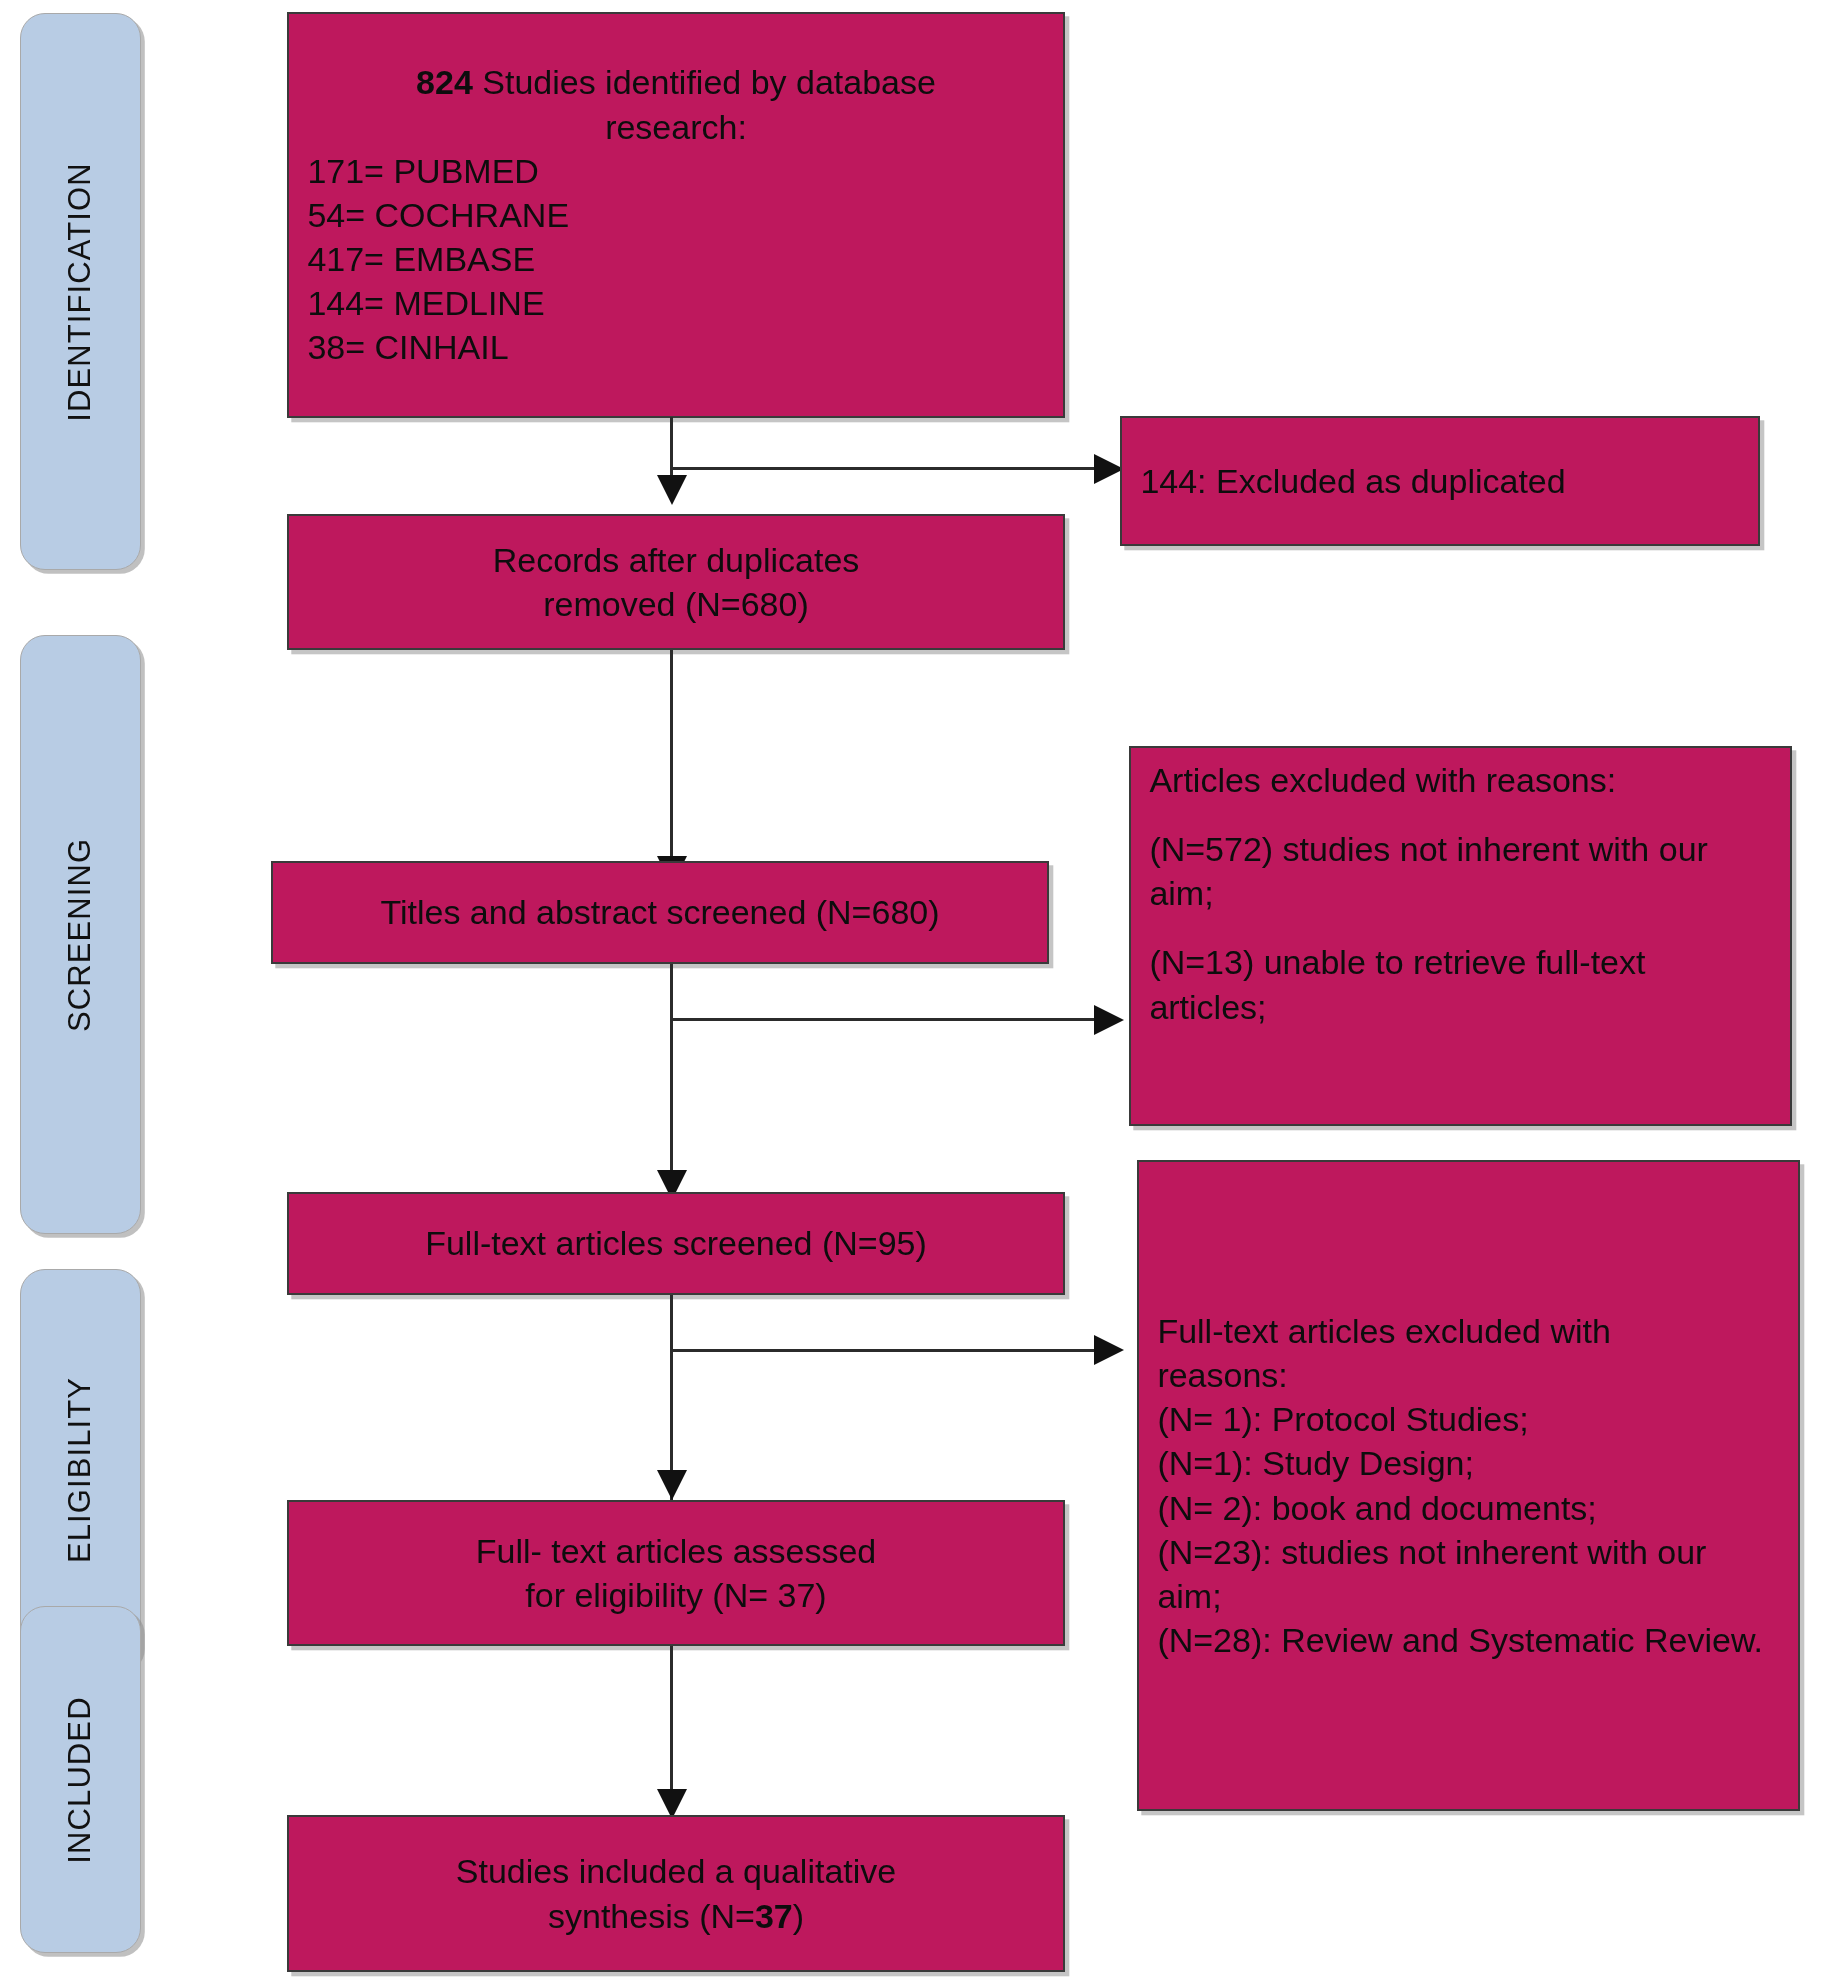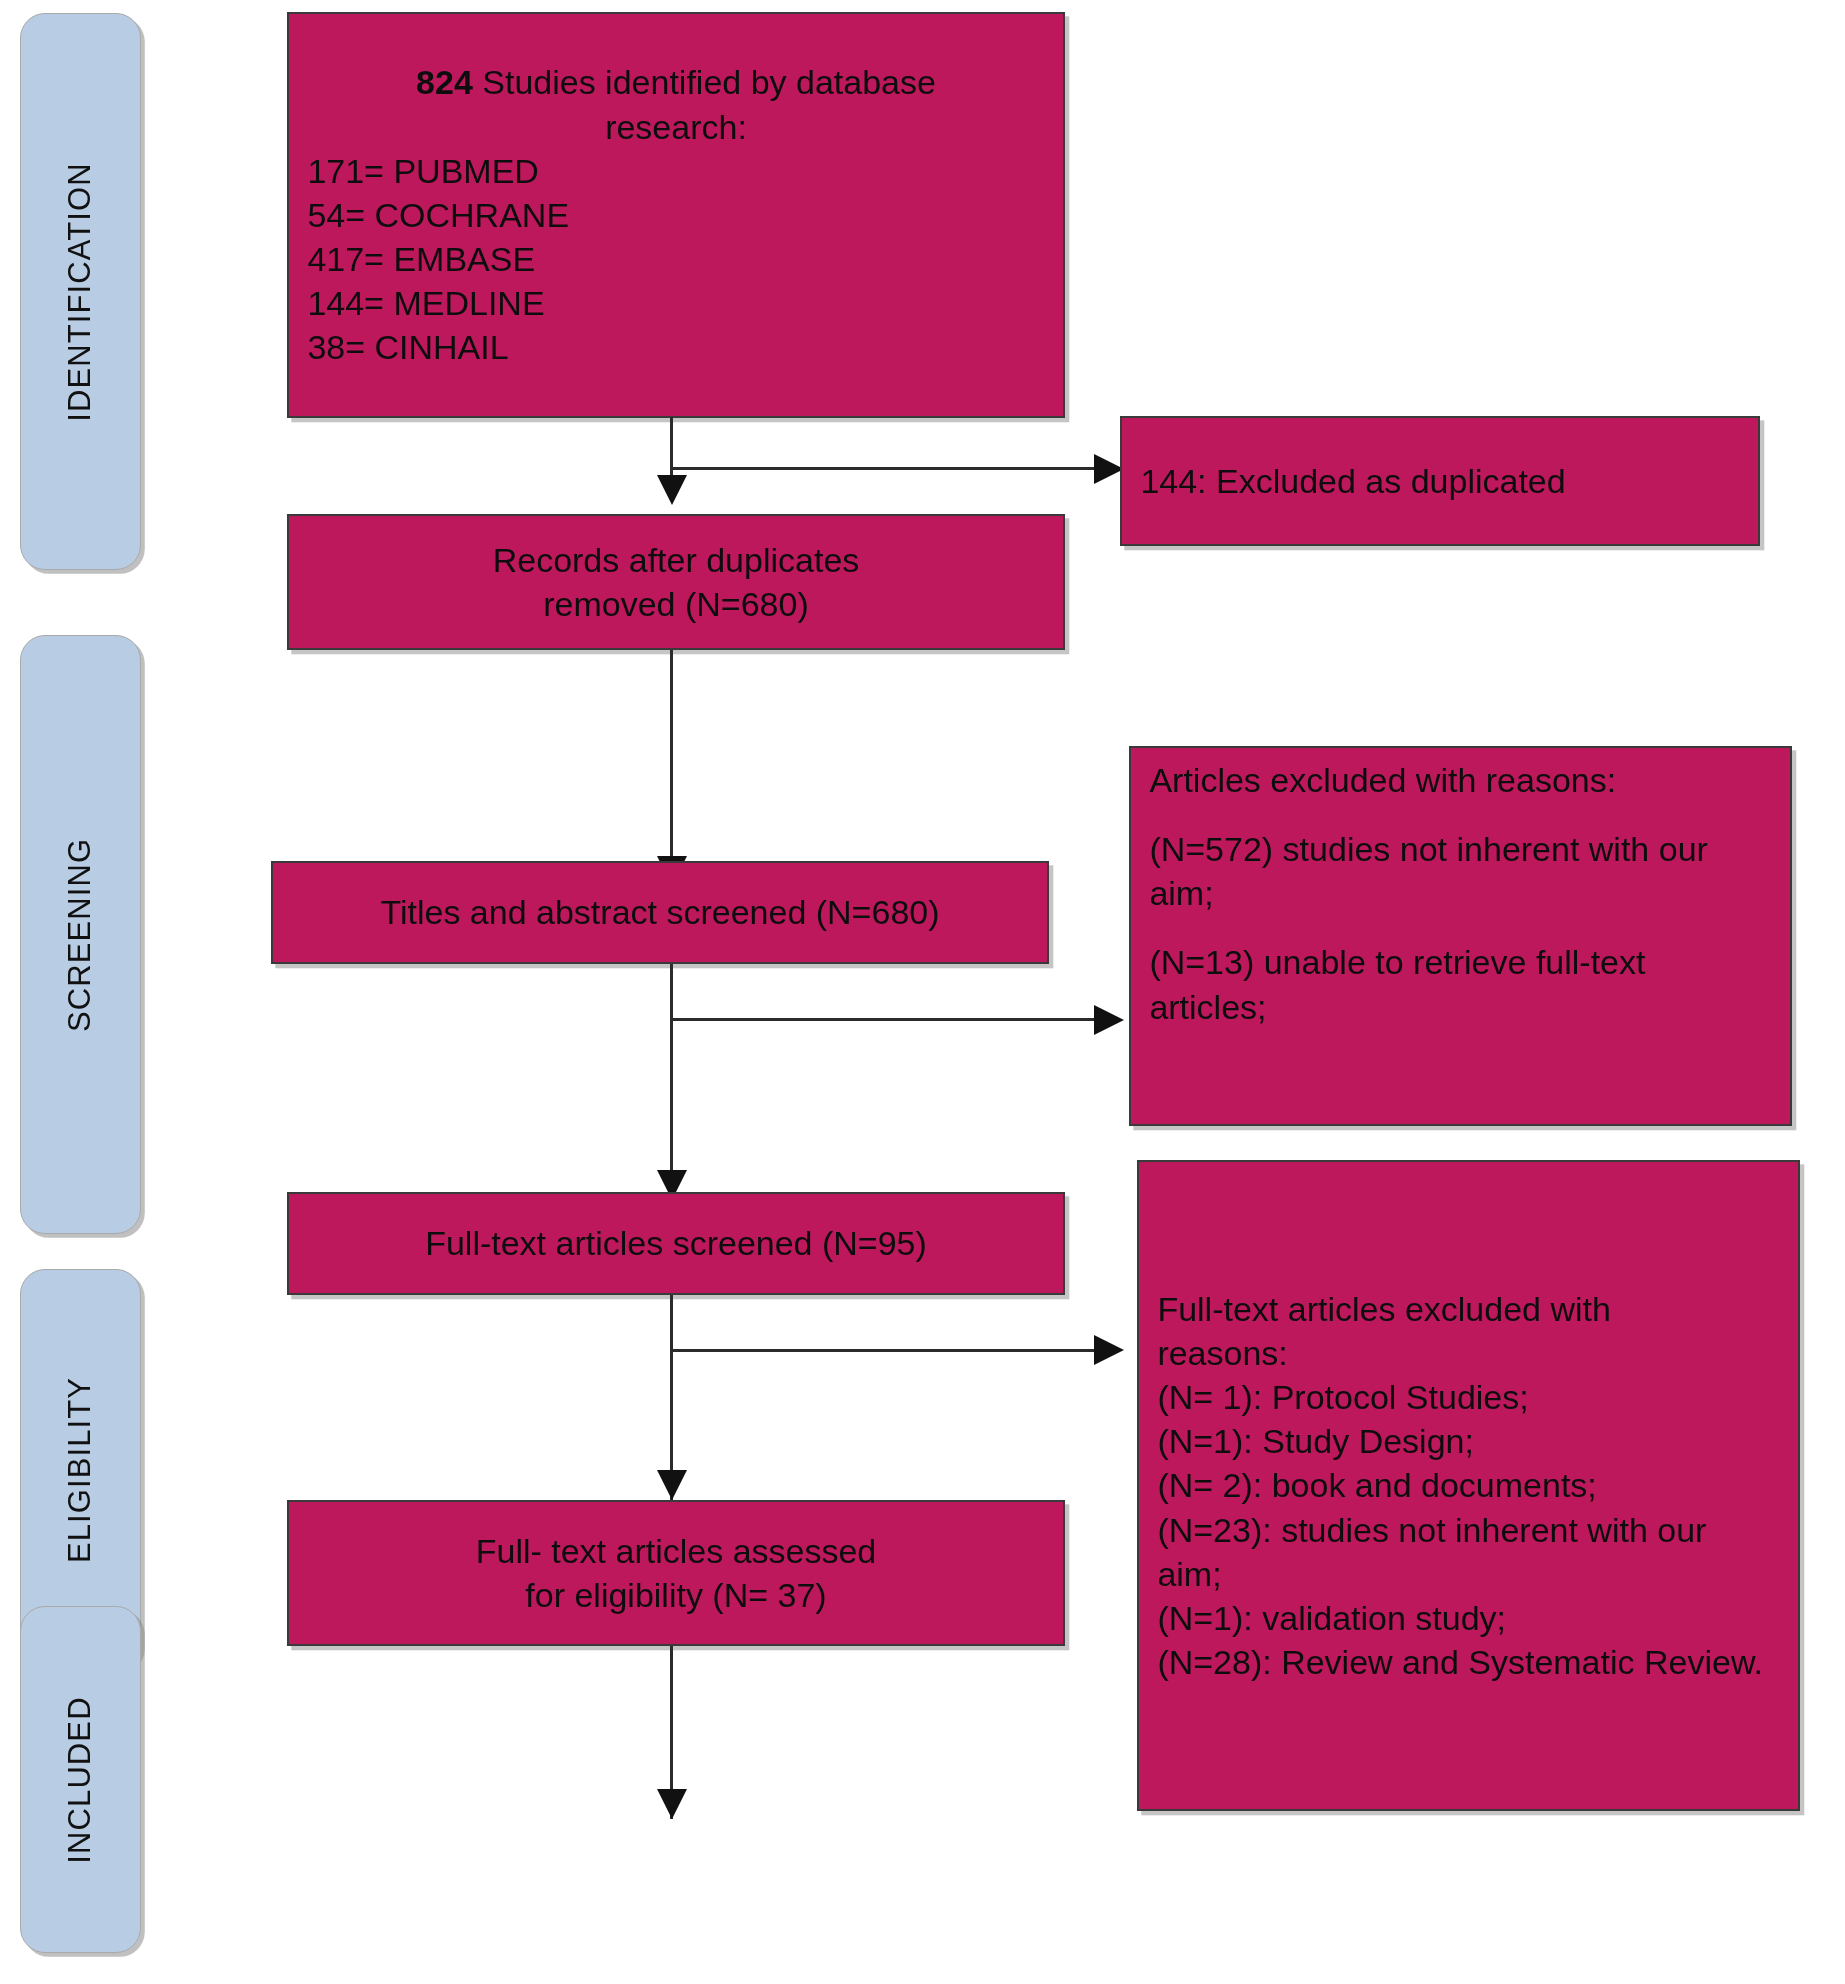--- a/index.html
+++ b/index.html
@@ -177,27 +177,30 @@
   <div class="h-line" style="left:670px; top:1349px; width:428px; height:3.3px;"></div>
   <div class="arrow-right" style="left:1094px; top:1335px;"></div>
 
   <div class="flow-box pad left-text" style="left:1137px; top:1160px; width:663px; height:651px; justify-content:center;">
     <div class="line">Full-text articles excluded with</div>
     <div class="line">reasons:</div>
     <div class="line">(N= 1): Protocol Studies;</div>
     <div class="line">(N=1): Study Design;</div>
     <div class="line">(N= 2): book and documents;</div>
     <div class="line">(N=23): studies not inherent with our aim;</div>
-    <div class="line">(N=1): validation study;</div>
     <div class="line">(N=28): Review and Systematic Review.</div>
   </div>
 
   <div class="flow-box pad center-text" style="left:287px; top:1500px; width:778px; height:146px;">
     <div class="line">Full- text articles assessed</div>
     <div class="line">for eligibility (N= 37)</div>
   </div>
 
   <div class="v-line" style="left:670px; top:1646px; width:3.3px; height:173px;"></div>
   <div class="arrow-down" style="left:657px; top:1789px;"></div>
 
+  <div class="flow-box pad center-text" style="left:287px; top:1815px; width:778px; height:157px;">
+    <div class="line">Studies included a qualitative</div>
+    <div class="line"><span>synthesis (N=</span><b>37</b><span>)</span></div>
+  </div>
 
 </div>
 
 
 </body></html>

